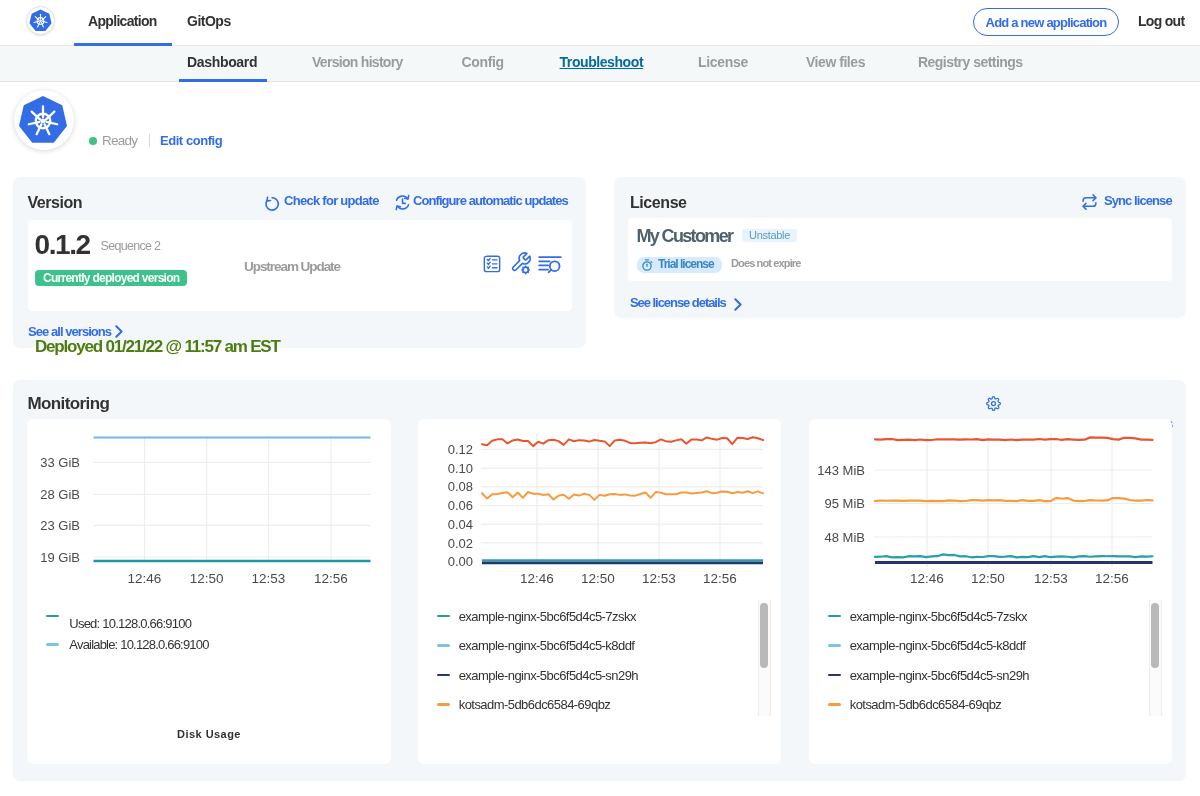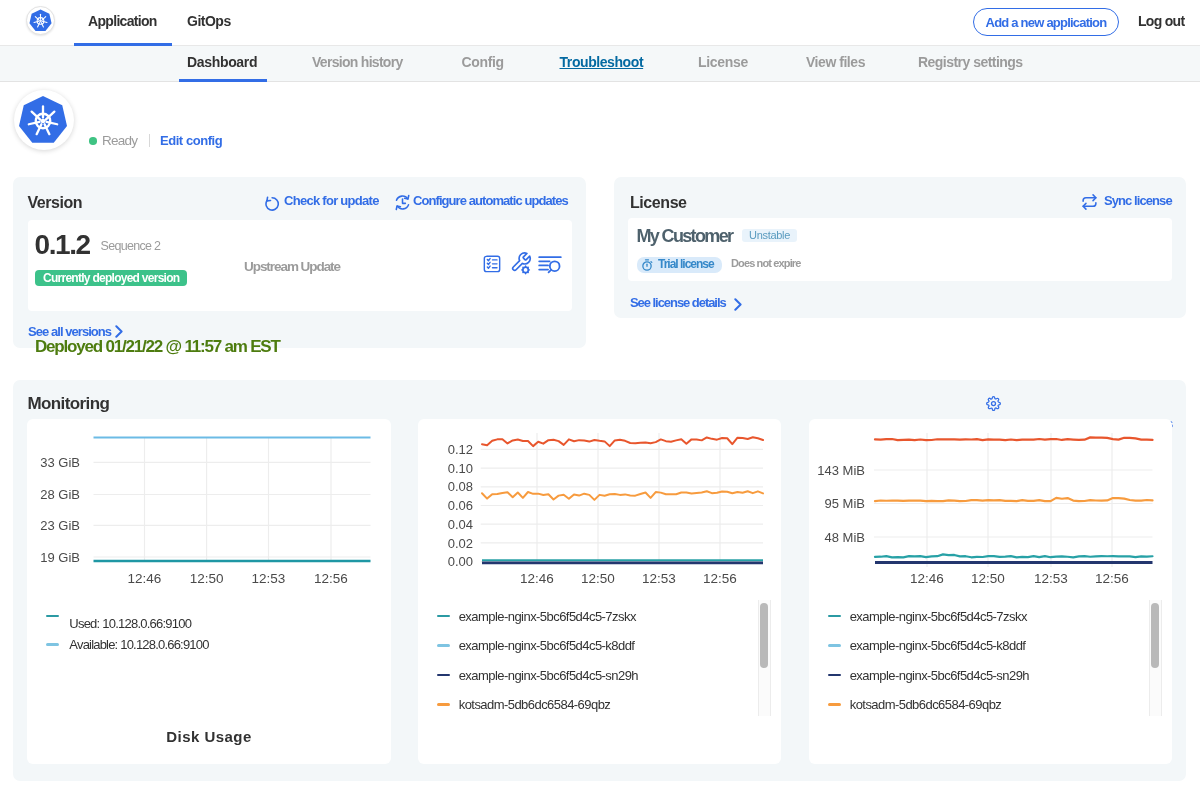--- a/index.html
+++ b/index.html
@@ -214,21 +214,21 @@
       <text x="56" y="122.6" font-size="13" fill="#4a4a4a" text-anchor="end">48 MiB</text>
       <text x="118" y="163.5" font-size="13.5" fill="#4a4a4a" text-anchor="middle">12:46</text>
       <text x="179" y="163.5" font-size="13.5" fill="#4a4a4a" text-anchor="middle">12:50</text>
       <text x="242" y="163.5" font-size="13.5" fill="#4a4a4a" text-anchor="middle">12:53</text>
       <text x="303" y="163.5" font-size="13.5" fill="#4a4a4a" text-anchor="middle">12:56</text>
     </svg>
 <div class="abs" style="left:45.5px;top:614.8px;width:13.5px;height:2.6px;border-radius:2px;background:#2b9aa3;"></div>
 <div class="abs" style="left:69.3px;top:608.4px;font-size:13px;letter-spacing:-0.77px;color:#323232;margin-top:8px;">Used: 10.128.0.66:9100</div>
 <div class="abs" style="left:45.5px;top:643.2px;width:13.5px;height:2.6px;border-radius:2px;background:#7ec4e2;"></div>
 <div class="abs" style="left:69.3px;top:636.8px;font-size:13px;letter-spacing:-0.8px;color:#323232;">Available: 10.128.0.66:9100</div>
-<div class="abs b" style="left:27px;top:728px;width:364px;text-align:center;font-size:15px;letter-spacing:0.45px;color:#323232;">Disk Usage</div>
+<div class="abs b" style="left:27px;top:728px;width:364px;text-align:center;font-size:11px;letter-spacing:0.45px;color:#323232;">Disk Usage</div>
 <div class="abs" style="left:436.7px;top:614.7px;width:13.5px;height:2.6px;border-radius:2px;background:#2b9aa3;"></div>
 <div class="abs" style="left:458.7px;top:608.9px;font-size:13px;letter-spacing:-0.55px;color:#323232;">example-nginx-5bc6f5d4c5-7zskx</div>
 <div class="abs" style="left:436.7px;top:644.2px;width:13.5px;height:2.6px;border-radius:2px;background:#7ec4e2;"></div>
 <div class="abs" style="left:458.7px;top:638.4px;font-size:13px;letter-spacing:-0.55px;color:#323232;">example-nginx-5bc6f5d4c5-k8ddf</div>
 <div class="abs" style="left:436.7px;top:673.7px;width:13.5px;height:2.6px;border-radius:2px;background:#23366e;"></div>
 <div class="abs" style="left:458.7px;top:667.9px;font-size:13px;letter-spacing:-0.55px;color:#323232;">example-nginx-5bc6f5d4c5-sn29h</div>
 <div class="abs" style="left:436.7px;top:703.2px;width:13.5px;height:2.6px;border-radius:2px;background:#f79b3e;"></div>
 <div class="abs" style="left:458.7px;top:697.4px;font-size:13px;letter-spacing:-0.55px;color:#323232;">kotsadm-5db6dc6584-69qbz</div>
 <div class="abs" style="left:757.7px;top:600px;width:13.3px;height:116px;background:#fbfbfb;border-left:1px solid #ececec;border-right:1px solid #ececec;"></div>
 <div class="abs" style="left:760.3px;top:602.7px;width:8px;height:65px;border-radius:4px;background:#b9b9b9;"></div>

